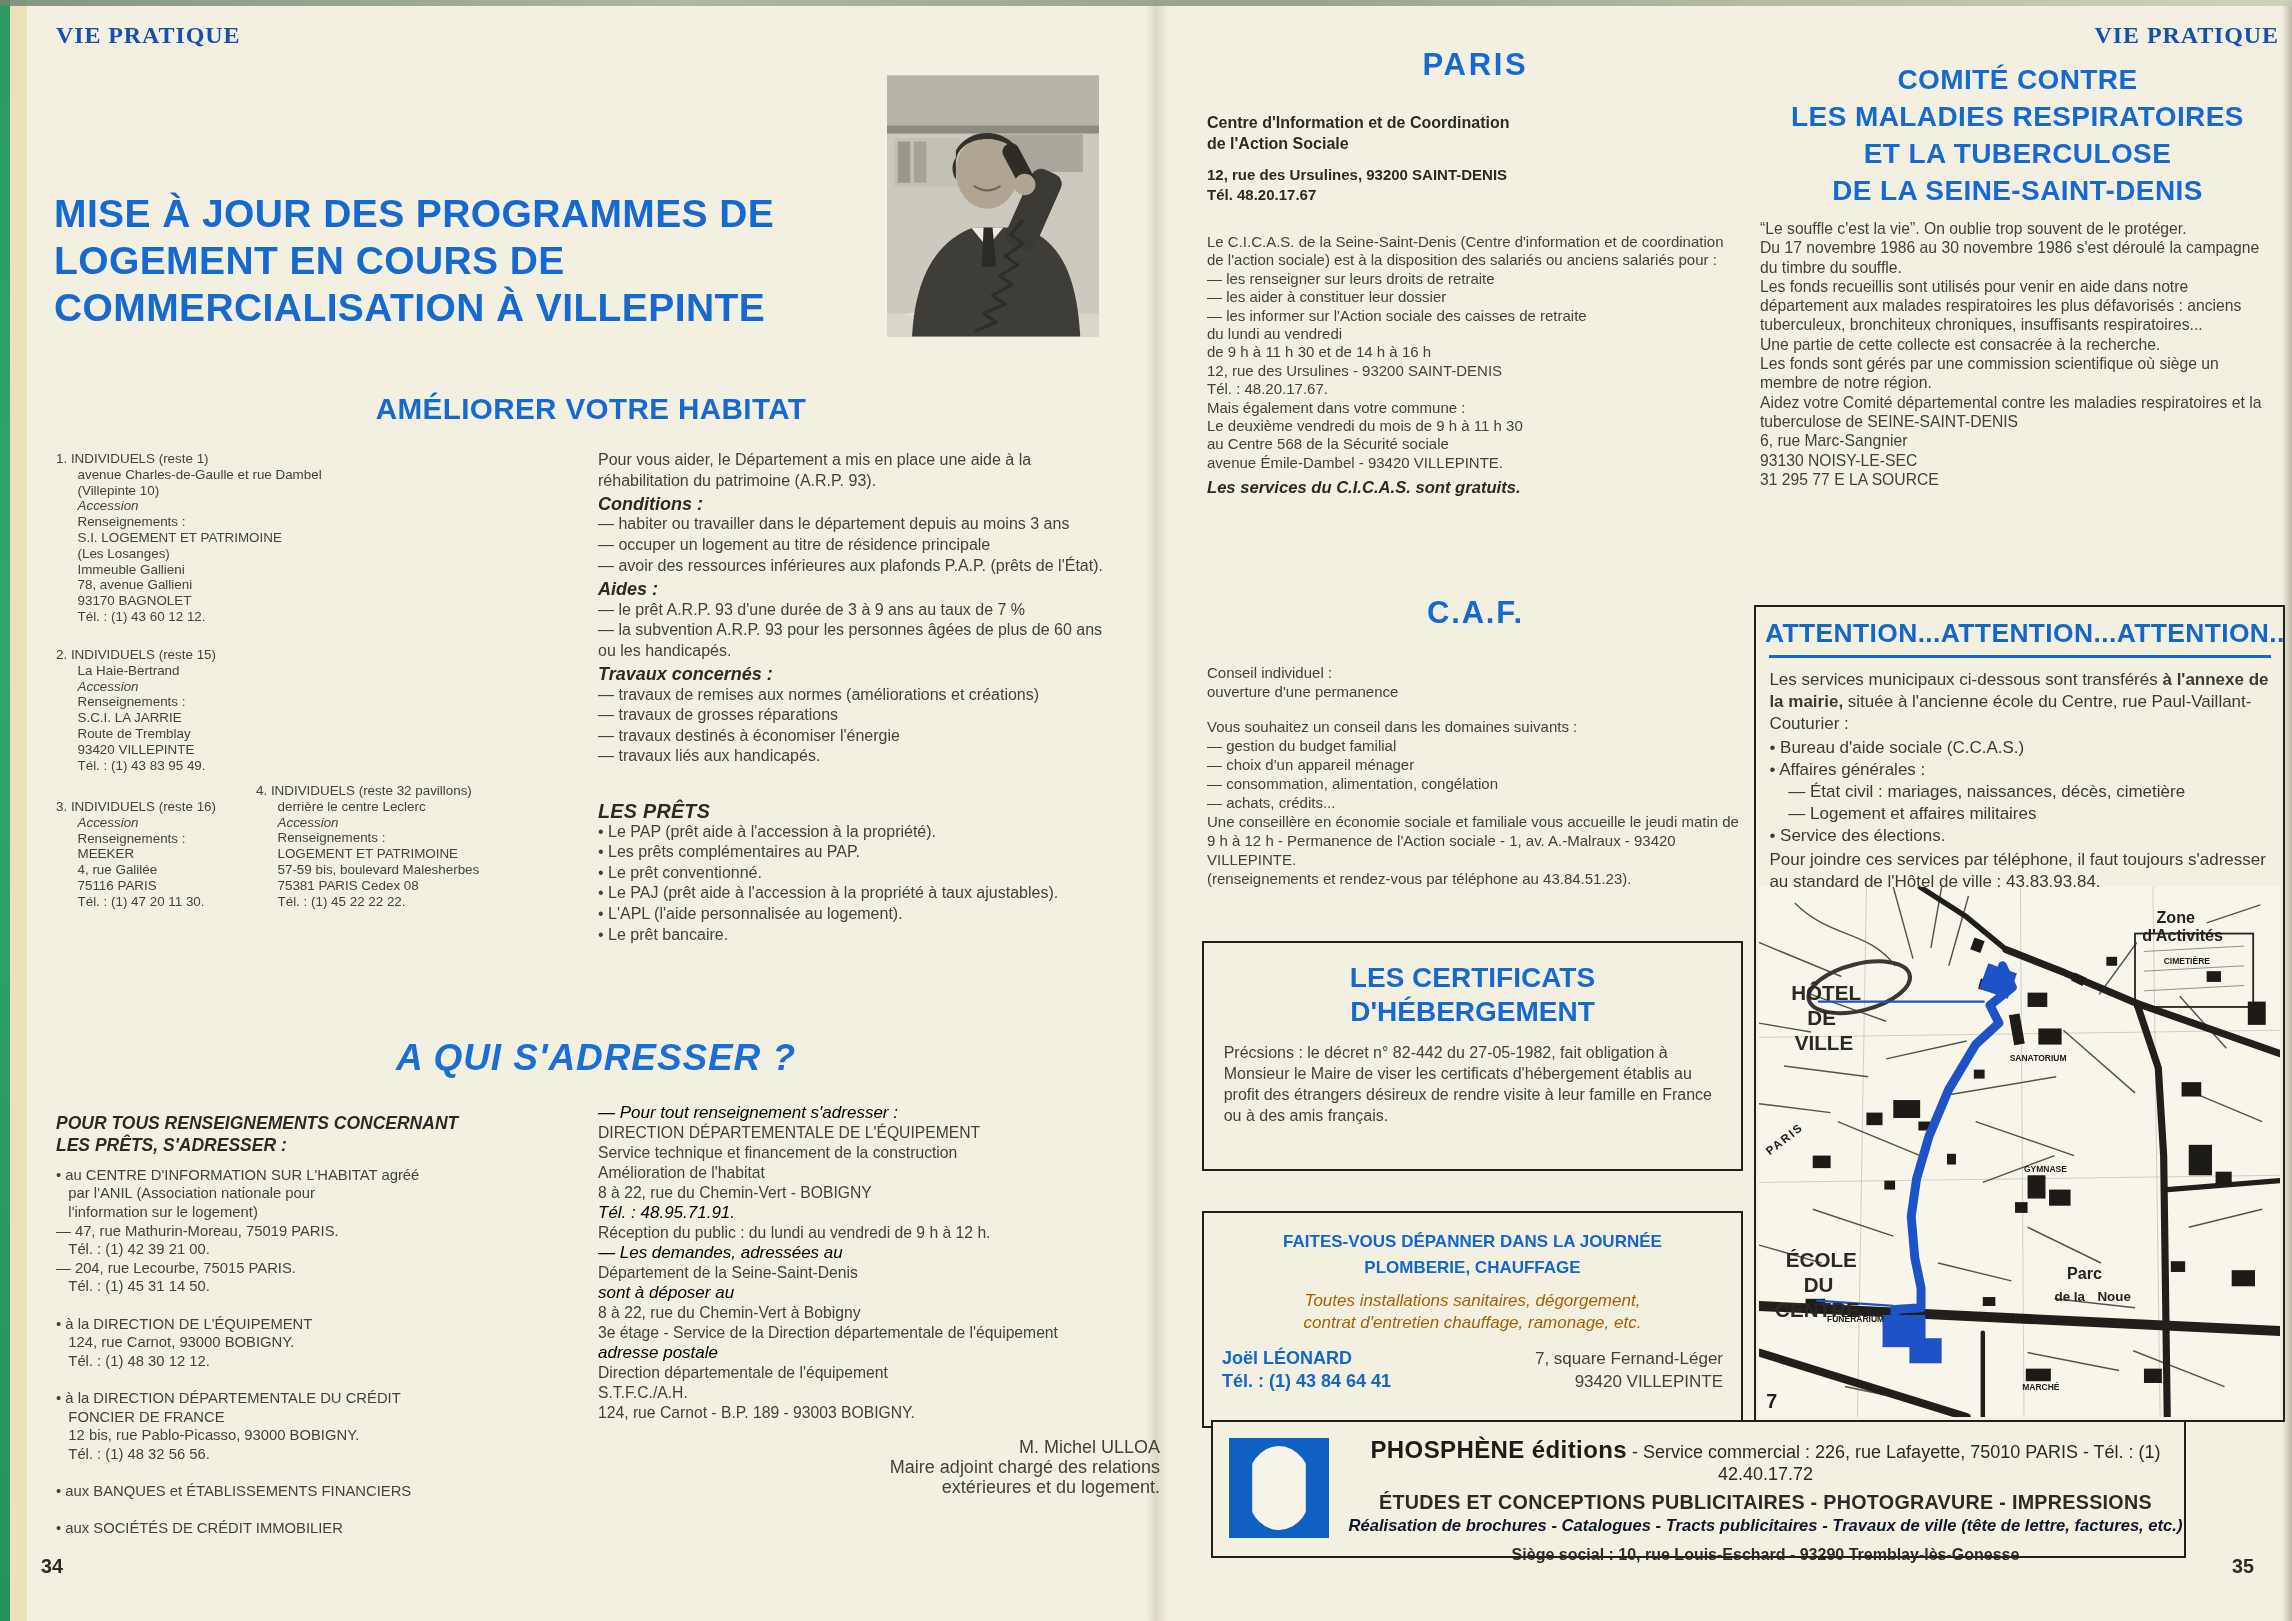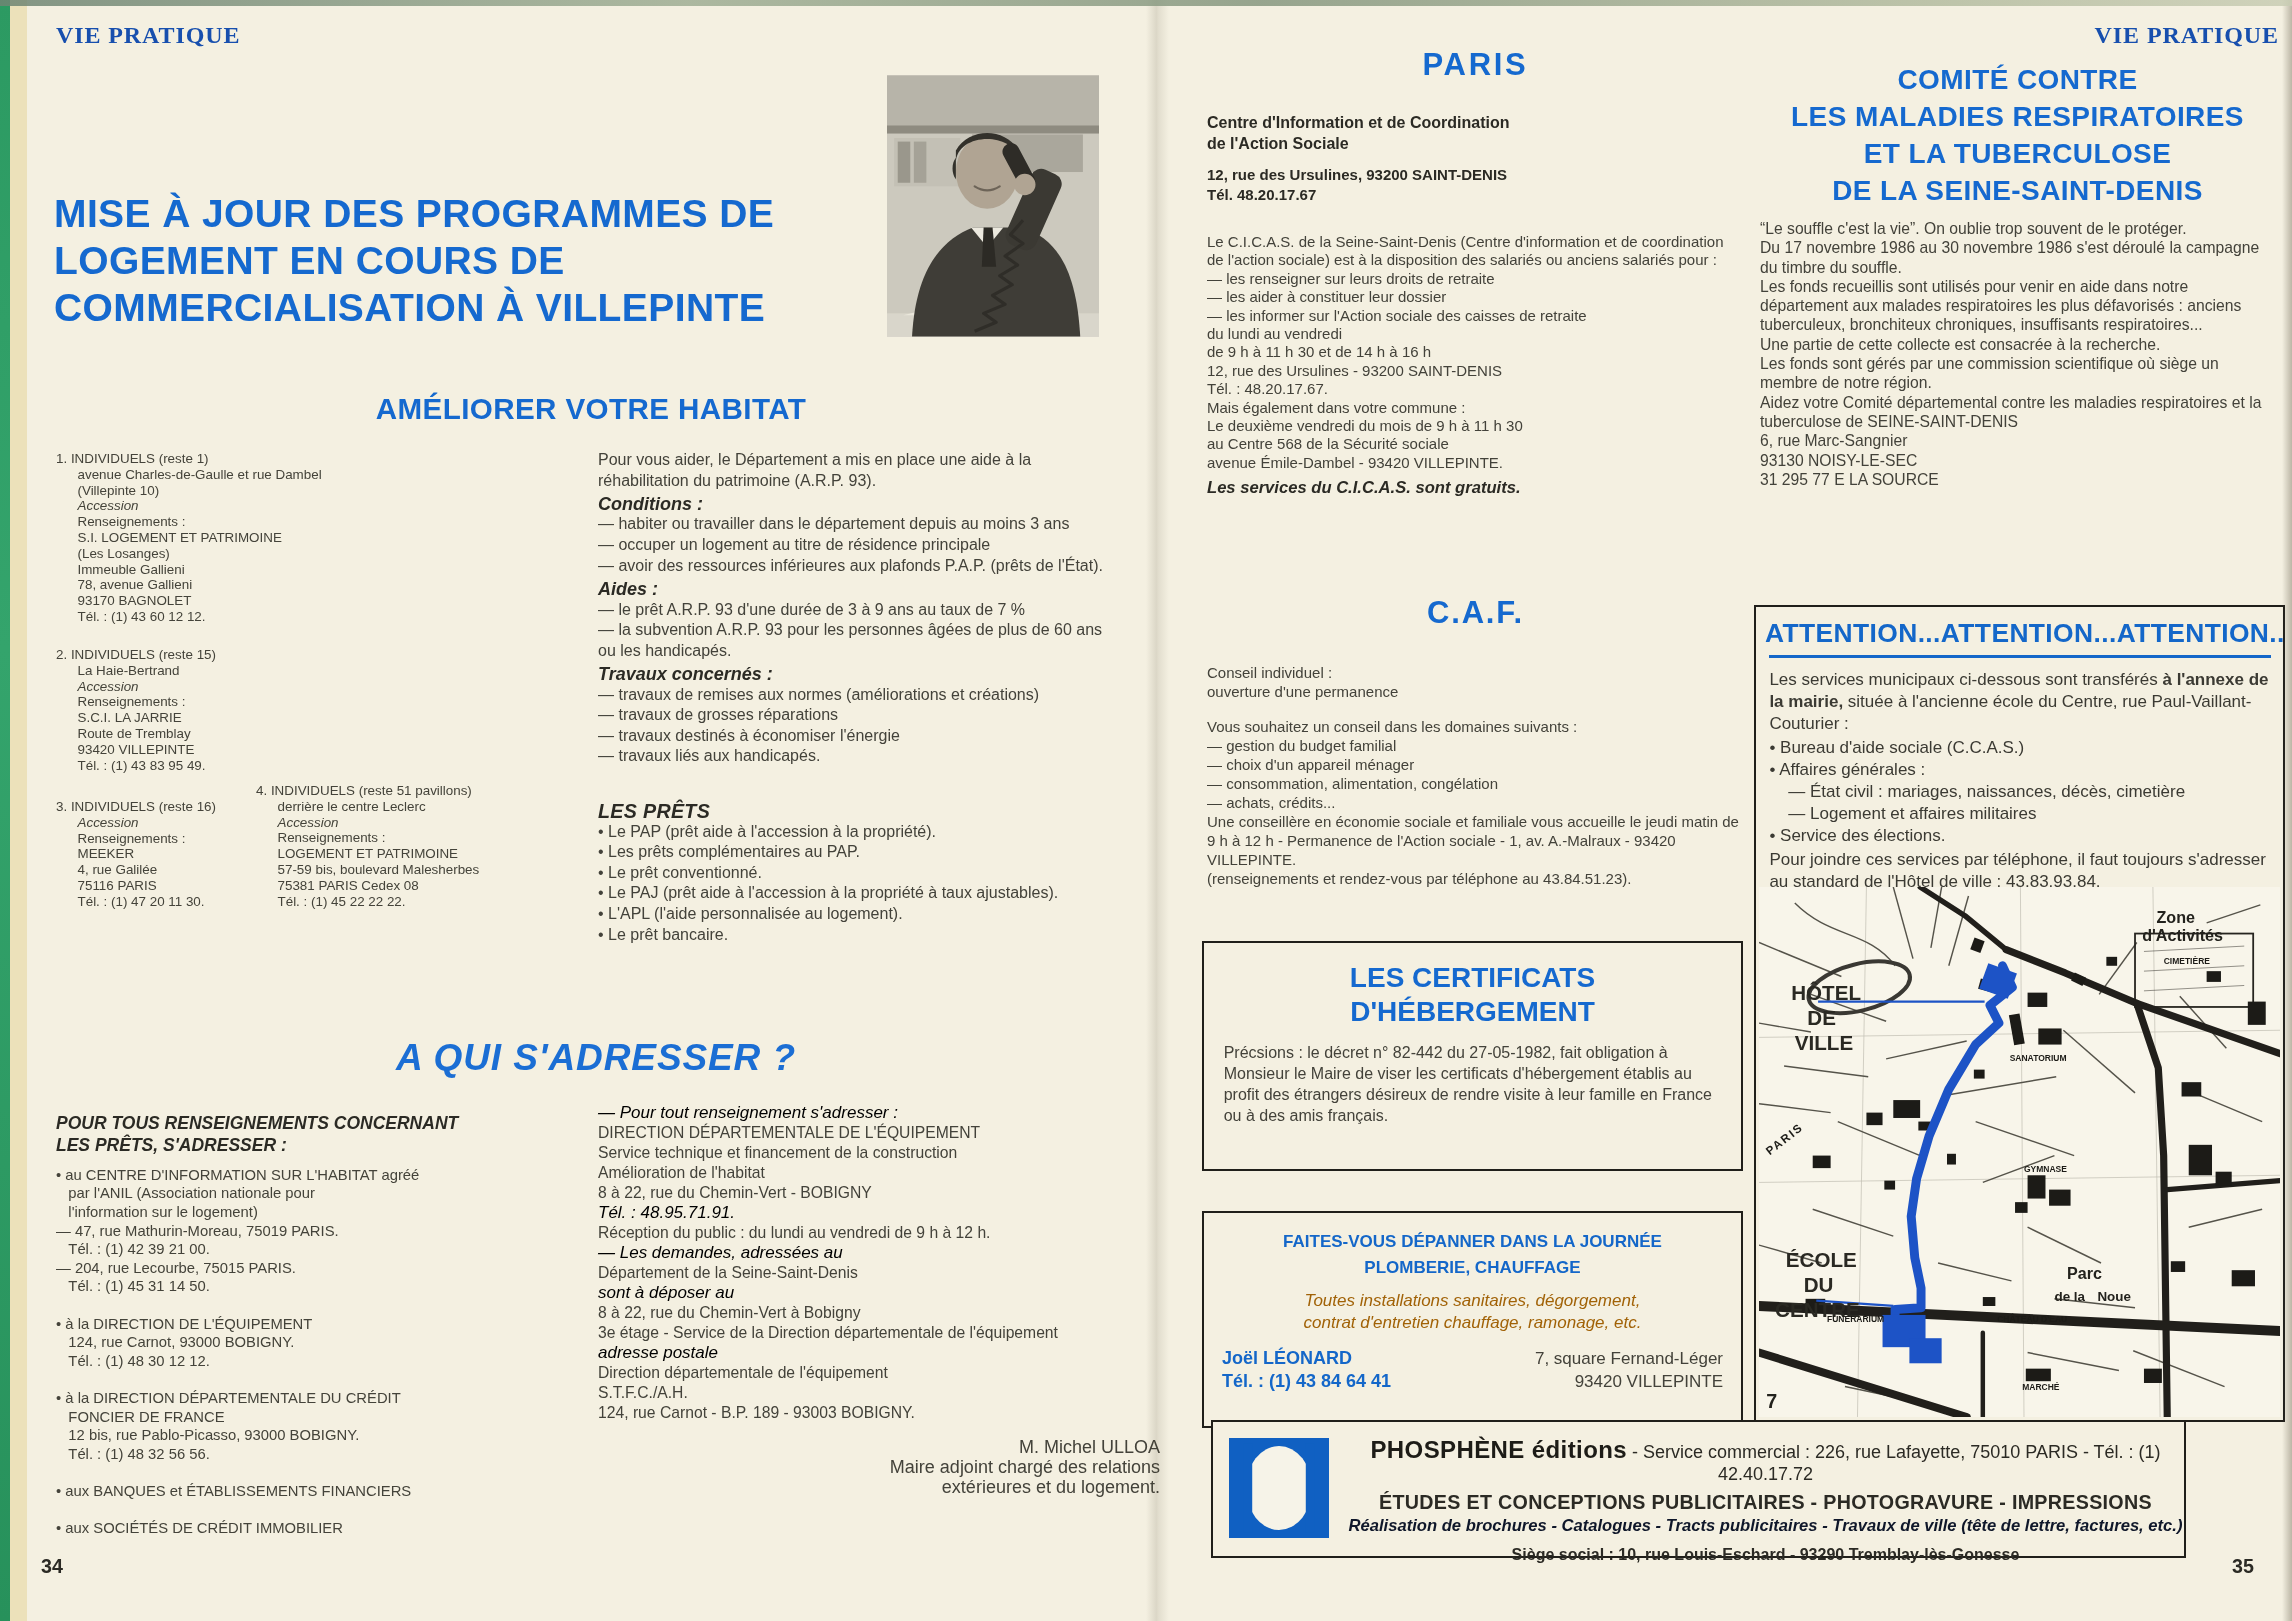--- a/index.html
+++ b/index.html
@@ -181,21 +181,21 @@
     <div class="l-acc">Accession</div>
     <div class="l-ind">
         <div class="gl">Renseignements :</div>
         <div class="gl">MEEKER</div>
         <div class="gl">4, rue Galilée</div>
         <div class="gl">75116 PARIS</div>
         <div class="gl">Tél. : (1) 47 20 11 30.</div>
       </div>
   </div>
   <div class="abs listing listing-4">
-    <div class="l-head">4. INDIVIDUELS (reste 51 pavillons)</div>
+    <div class="l-head">4. INDIVIDUELS (reste 32 pavillons)</div>
     <div class="l-ind">
         <div class="gl">derrière le centre Leclerc</div>
       </div>
     <div class="l-acc">Accession</div>
     <div class="l-ind">
         <div class="gl">Renseignements :</div>
         <div class="gl">LOGEMENT ET PATRIMOINE</div>
         <div class="gl">57-59 bis, boulevard Malesherbes</div>
         <div class="gl">75381 PARIS Cedex 08</div>
         <div class="gl">Tél. : (1) 45 22 22 22.</div>

